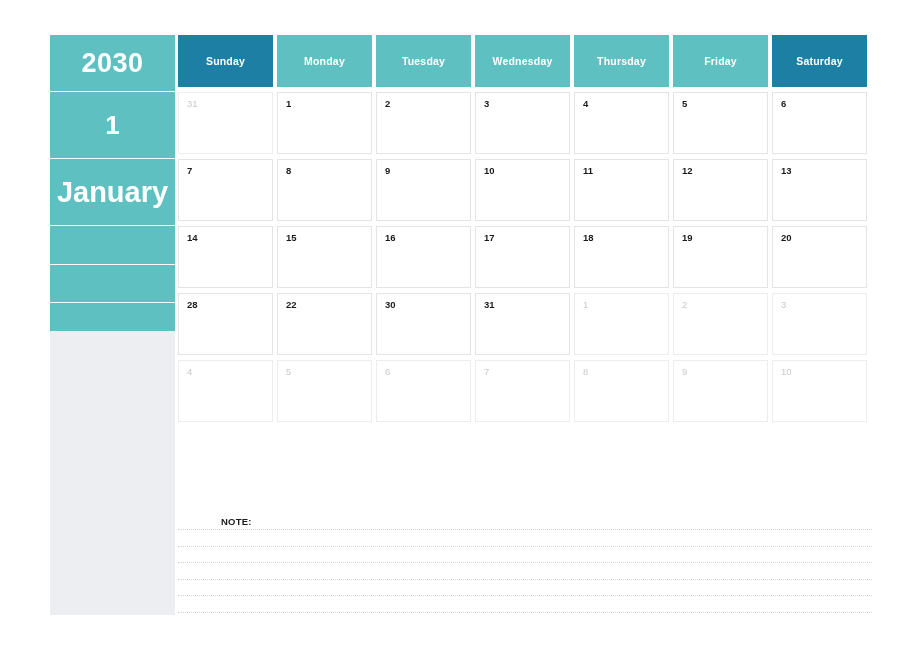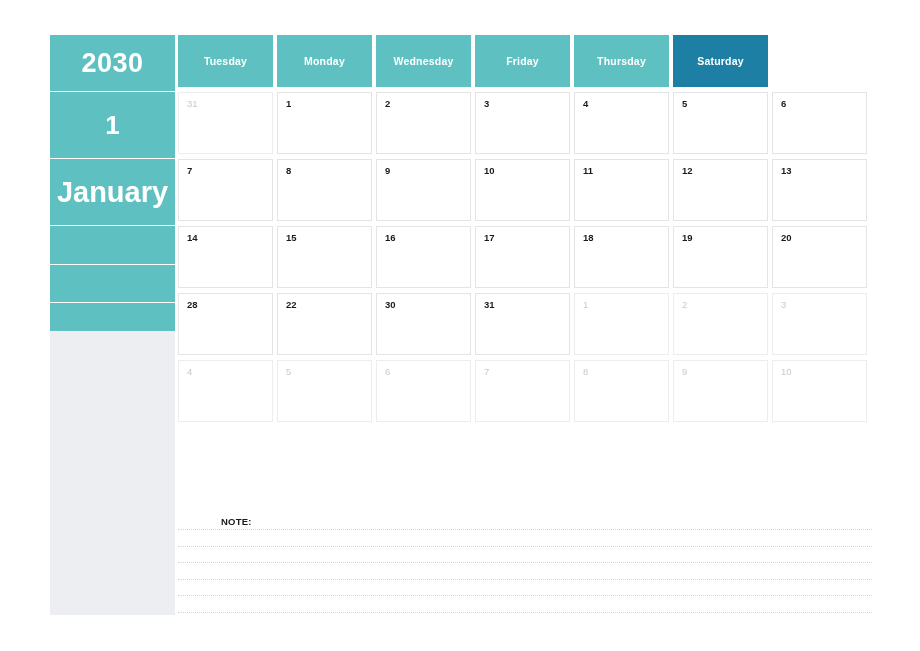--- a/index.html
+++ b/index.html
@@ -182,25 +182,26 @@
     <div class="side-block side-monthnum">1</div>
     <div class="side-block side-monthname">January</div>
     <div class="side-block side-blank1"></div>
     <div class="side-block side-blank2"></div>
     <div class="side-block side-blank3"></div>
     <div class="side-filler"></div>
   </div>
 
   <div id="grid">
     <div class="row head-row" id="weekday-header-row">
+        <div class="head-cell weekend">Sunday</div>
+        <div class="head-cell">Monday</div>
         <div class="head-cell">Tuesday</div>
-        <div class="head-cell">Monday</div>
         <div class="head-cell">Wednesday</div>
+        <div class="head-cell">Thursday</div>
         <div class="head-cell">Friday</div>
-        <div class="head-cell">Thursday</div>
         <div class="head-cell weekend">Saturday</div>
       </div>
     <div id="week-rows">
         <div class="row week-row">
           <div class="day-cell muted">
             <div class="day-num">31</div>
           </div>
           <div class="day-cell">
             <div class="day-num">1</div>
           </div>

